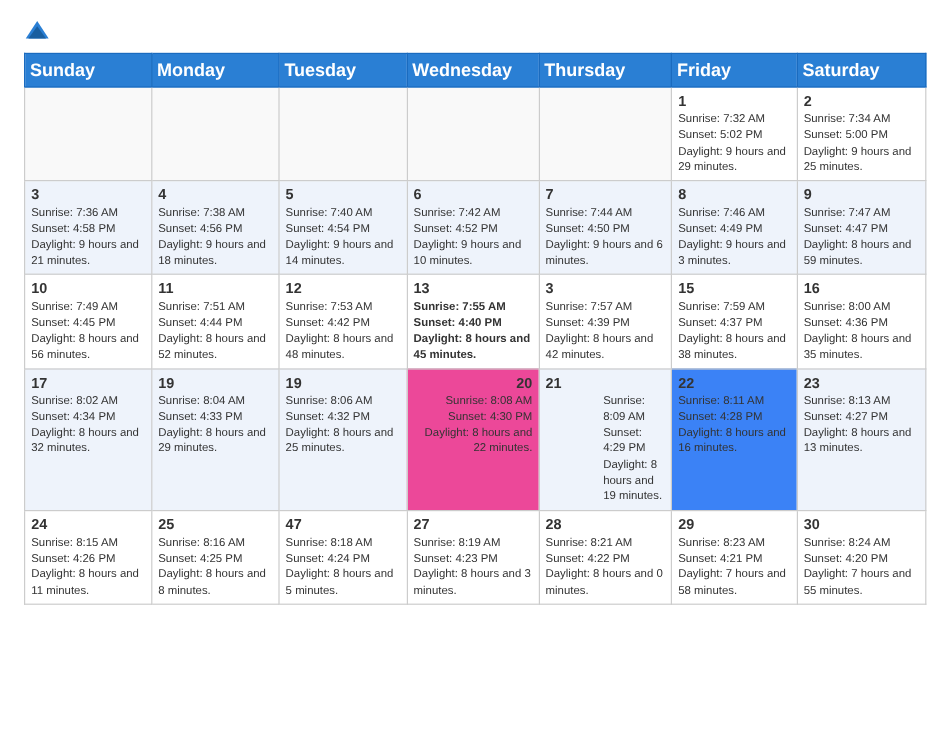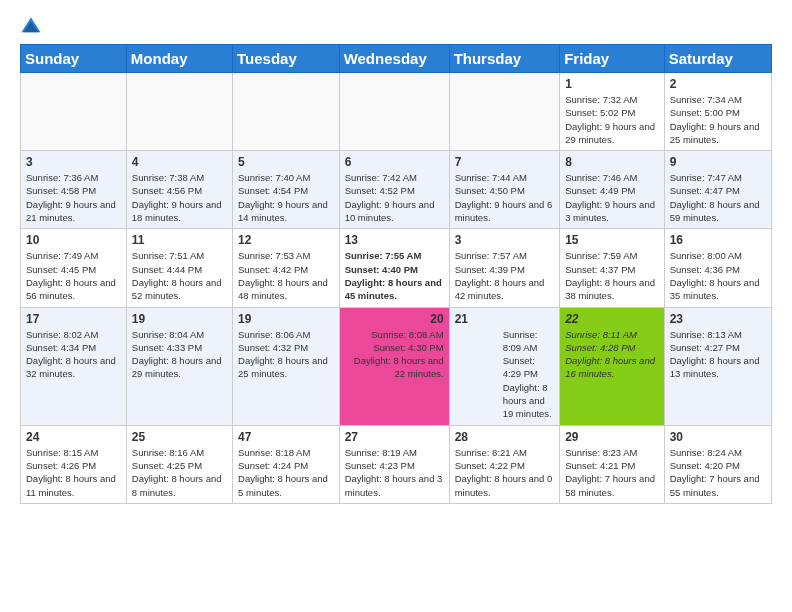--- a/index.html
+++ b/index.html
@@ -264,21 +264,21 @@
             <div class="cell-content" style="white-space: pre-line;">Sunrise: 8:08 AM
 Sunset: 4:30 PM
 Daylight: 8 hours and 22 minutes.</div>
           </td>
           <td style="background: rgb(238, 243, 251);">
             <span class="day-number">21</span>
             <div class="cell-content" style="white-space: pre-line; margin-left: 48px;">Sunrise: 8:09 AM
 Sunset: 4:29 PM
 Daylight: 8 hours and 19 minutes.</div>
           </td>
-          <td style="background: #84cc16; font-style: italic;">
+          <td style="background: #3b82f6;">
             <span class="day-number">22</span>
             <div class="cell-content" style="white-space: pre-line;">Sunrise: 8:11 AM
 Sunset: 4:28 PM
 Daylight: 8 hours and 16 minutes.</div>
           </td>
           <td style="background: rgb(238, 243, 251);">
             <span class="day-number">23</span>
             <div class="cell-content" style="white-space: pre-line;">Sunrise: 8:13 AM
 Sunset: 4:27 PM
 Daylight: 8 hours and 13 minutes.</div>

